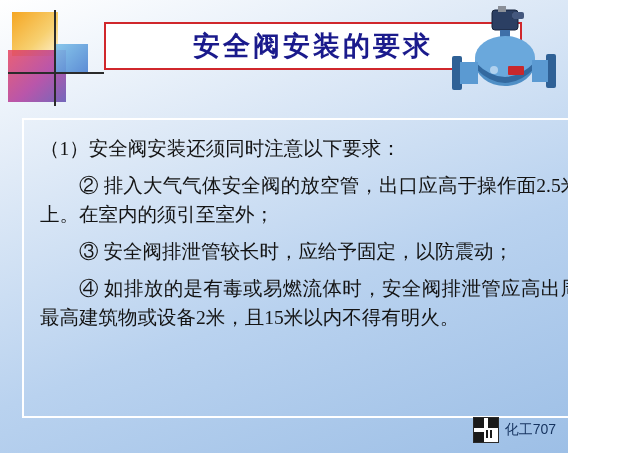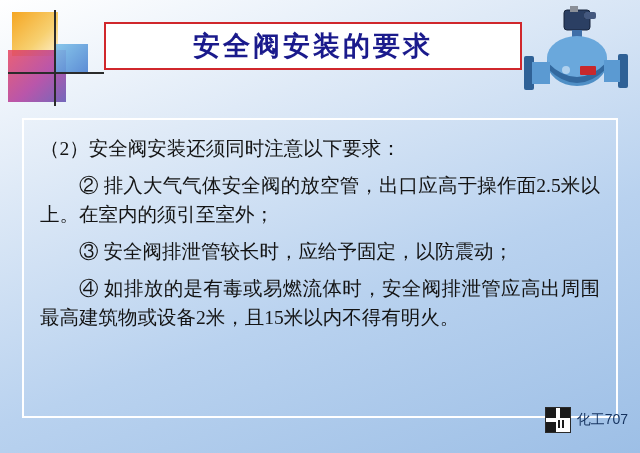--- a/index.html
+++ b/index.html
@@ -7,21 +7,21 @@
     padding: 0;
   }
   body {
     width: 640px;
     height: 453px;
     overflow: hidden;
     font-family: "Liberation Serif", "DejaVu Serif", serif;
   }
   .slide {
     position: relative;
-    width: 640px;
+    width: 568px;
     height: 453px;
     background: linear-gradient(160deg, #ffffff 0%, #dfeaf7 28%, #b9d2ef 62%, #9dbfe6 100%);
     box-sizing: border-box;
     overflow: hidden;
   }
   
   .deco {
     position: absolute;
     left: 8px;
     top: 10px;
@@ -114,21 +114,21 @@
   }
   .indent {
     text-indent: 2em;
   }
   .para:last-child { margin-bottom: 0; }
 
   
   .footer {
     position: absolute;
     right: 12px;
-    bottom: 20px;
+    bottom: 10px;
     display: flex;
     align-items: center;
     gap: 6px;
   }
   .qr {
     width: 26px;
     height: 26px;
     background:
       linear-gradient(#1a1a1a,#1a1a1a) 0 0/10px 10px no-repeat,
       linear-gradient(#1a1a1a,#1a1a1a) 100% 0/10px 10px no-repeat,
@@ -187,21 +187,21 @@
 
       <rect x="96" y="48" width="10" height="34" rx="2" fill="#2f6196"></rect>
       <rect x="82" y="54" width="16" height="22" fill="#5b9ad2"></rect>
 
       <rect x="58" y="60" width="16" height="9" rx="1" fill="#c8282c"></rect>
       <circle cx="44" cy="64" r="4" fill="#cfe3f5" opacity="0.7"></circle>
     </svg>
   </div>
 
   <div class="content-box">
-    <p class="para">（2）安全阀安装还须同时注意以下要求：</p>
+    <p class="para">（1）安全阀安装还须同时注意以下要求：</p>
     <p class="para indent">②  排入大气气体安全阀的放空管，出口应高于操作面2.5米以上。在室内的须引至室外；</p>
     <p class="para indent">③  安全阀排泄管较长时，应给予固定，以防震动；</p>
     <p class="para indent">④  如排放的是有毒或易燃流体时，安全阀排泄管应高出周围最高建筑物或设备2米，且15米以内不得有明火。</p>
   </div>
 
   <div class="footer">
     <div class="qr"></div>
     <div class="footer-text">化工707</div>
   </div>
 

